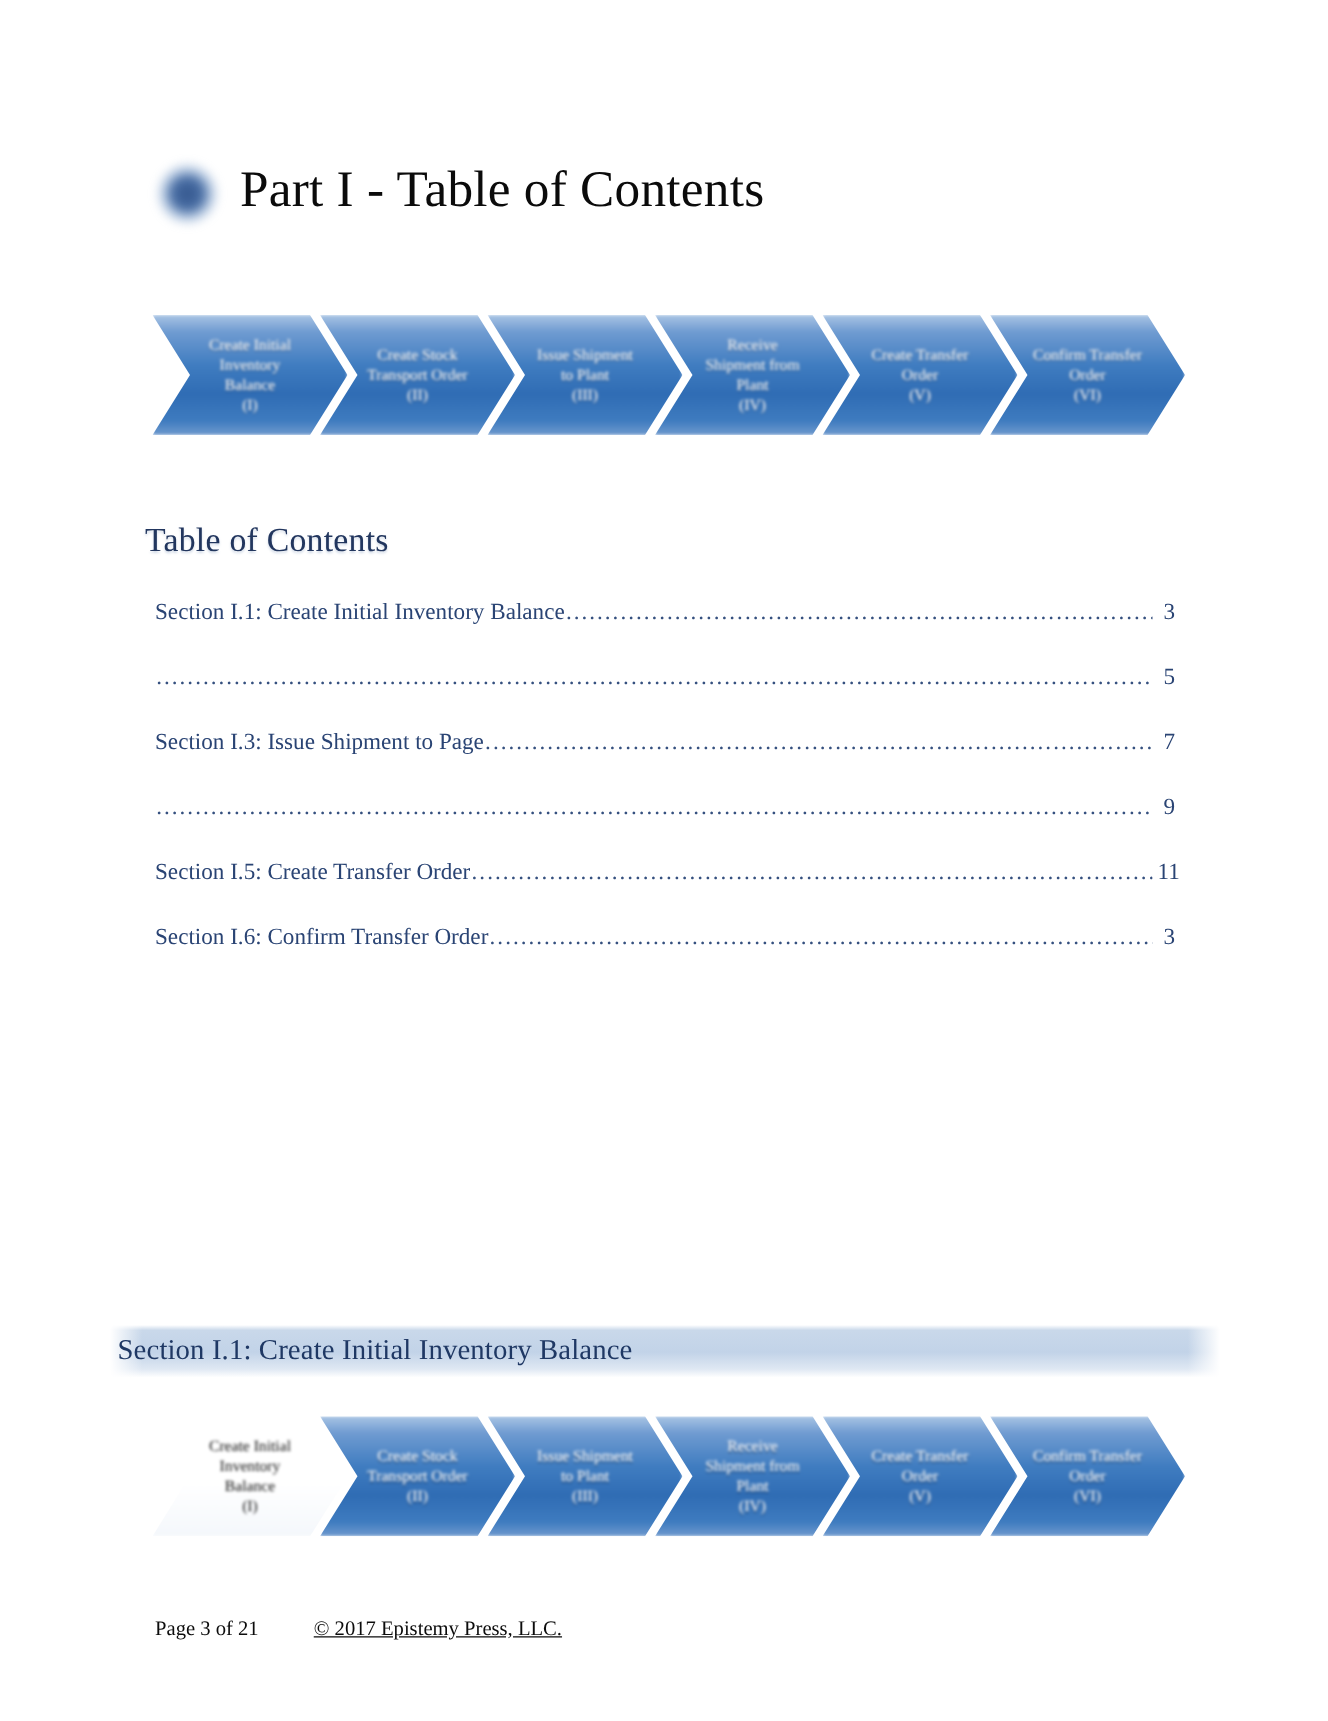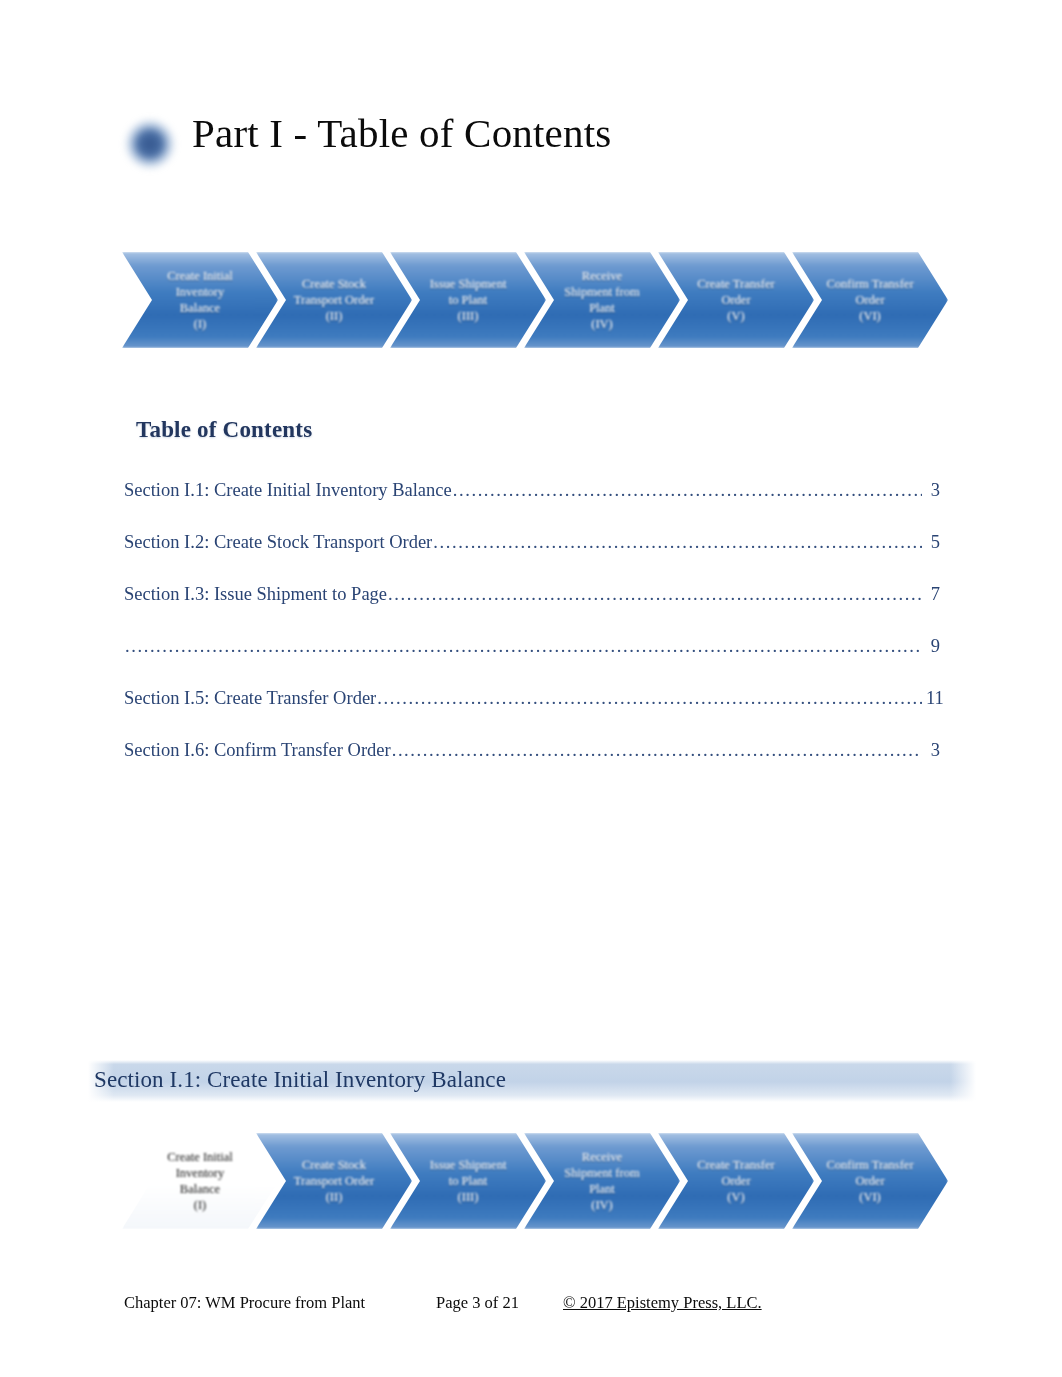--- a/index.html
+++ b/index.html
@@ -17,20 +17,21 @@
   }
 
   
   .title-row {
     position: absolute;
     left: 124px;
     top: 112px;
     width: 820px;
     height: 80px;
     display: flex;
+    align-items: center;
   }
   .title-icon {
     width: 52px;
     height: 52px;
     flex: 0 0 52px;
     border-radius: 12px;
     background: radial-gradient(closest-side, #33558c 0%, #4a6fa5 45%, rgba(120,155,200,0.55) 72%, rgba(255,255,255,0) 100%);
     filter: blur(3.2px);
     margin-right: 16px;
     margin-top: 6px;
@@ -107,27 +108,26 @@
     position: absolute;
     left: -12px; right: -12px; top: 2px; bottom: -6px;
     background: radial-gradient(ellipse at 50% 55%, rgba(120,160,205,0.30) 0%, rgba(170,198,228,0.16) 55%, rgba(255,255,255,0) 78%);
     filter: blur(7px);
     z-index: -1;
   }
 
   
   .toc-heading {
     position: absolute;
-    left: 136px;
+    left: 116px;
     top: 417px;
-    font-size: 23px;
+    font-size: 27px;
     color: #22365e;
     letter-spacing: 0.2px;
     text-shadow: 0 1px 2px rgba(150,170,200,0.45);
-    font-weight: bold;
   }
   .toc {
     position: absolute;
     left: 124px;
     top: 480px;
     width: 816px;
   }
   .toc-entry {
     display: flex;
     align-items: baseline;
@@ -260,21 +260,20 @@
   </div>
 
 <div class="toc-heading">Table of Contents</div>
 <div class="toc" id="toc-list">
     <div class="toc-entry">
       <span class="toc-entry__text">Section I.1: Create Initial Inventory Balance</span>
       <span class="toc-entry__dots">....................................................................................................................................................................................</span>
       <span class="toc-entry__page">3</span>
     </div>
     <div class="toc-entry">
-      <span class="toc-entry__text">Section I.2: Create Stock Transport Order</span>
       <span class="toc-entry__dots">....................................................................................................................................................................................</span>
       <span class="toc-entry__page">5</span>
     </div>
     <div class="toc-entry">
       <span class="toc-entry__text">Section I.3: Issue Shipment to Page</span>
       <span class="toc-entry__dots">....................................................................................................................................................................................</span>
       <span class="toc-entry__page">7</span>
     </div>
     <div class="toc-entry">
       <span class="toc-entry__dots">....................................................................................................................................................................................</span>
@@ -339,16 +338,15 @@
     <div class="chev" style="z-index: 1;">
       <div class="chev__label">
         <span>Confirm Transfer</span>
         <span>Order</span>
         <span>(VI)</span>
       </div>
     </div>
   </div>
 
 <div class="footer">
-  <div class="footer__chapter">Chapter 07: WM Procure from Plant</div>
   <div class="footer__page">Page 3 of 21</div>
   <div class="footer__copy">© 2017 Epistemy Press, LLC.</div>
 </div>
 
 </body></html>

